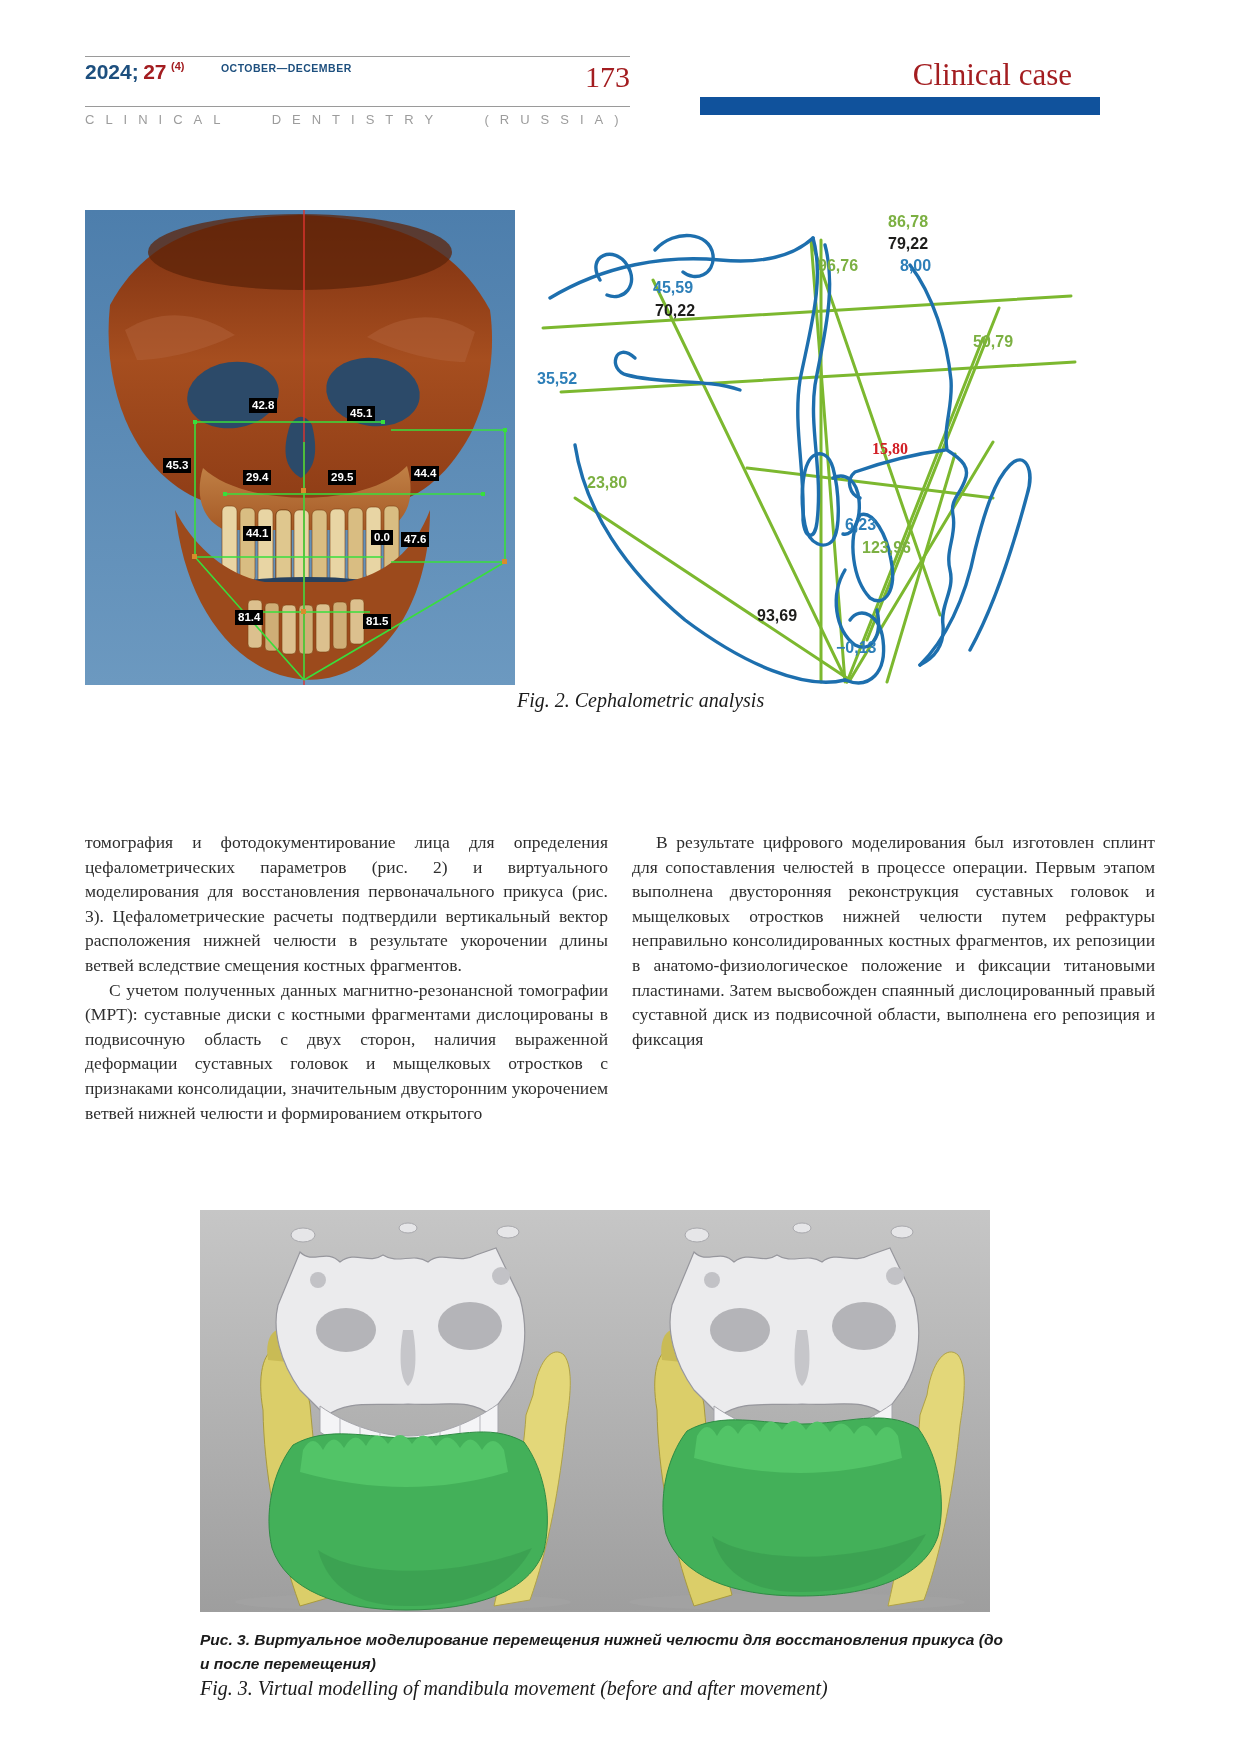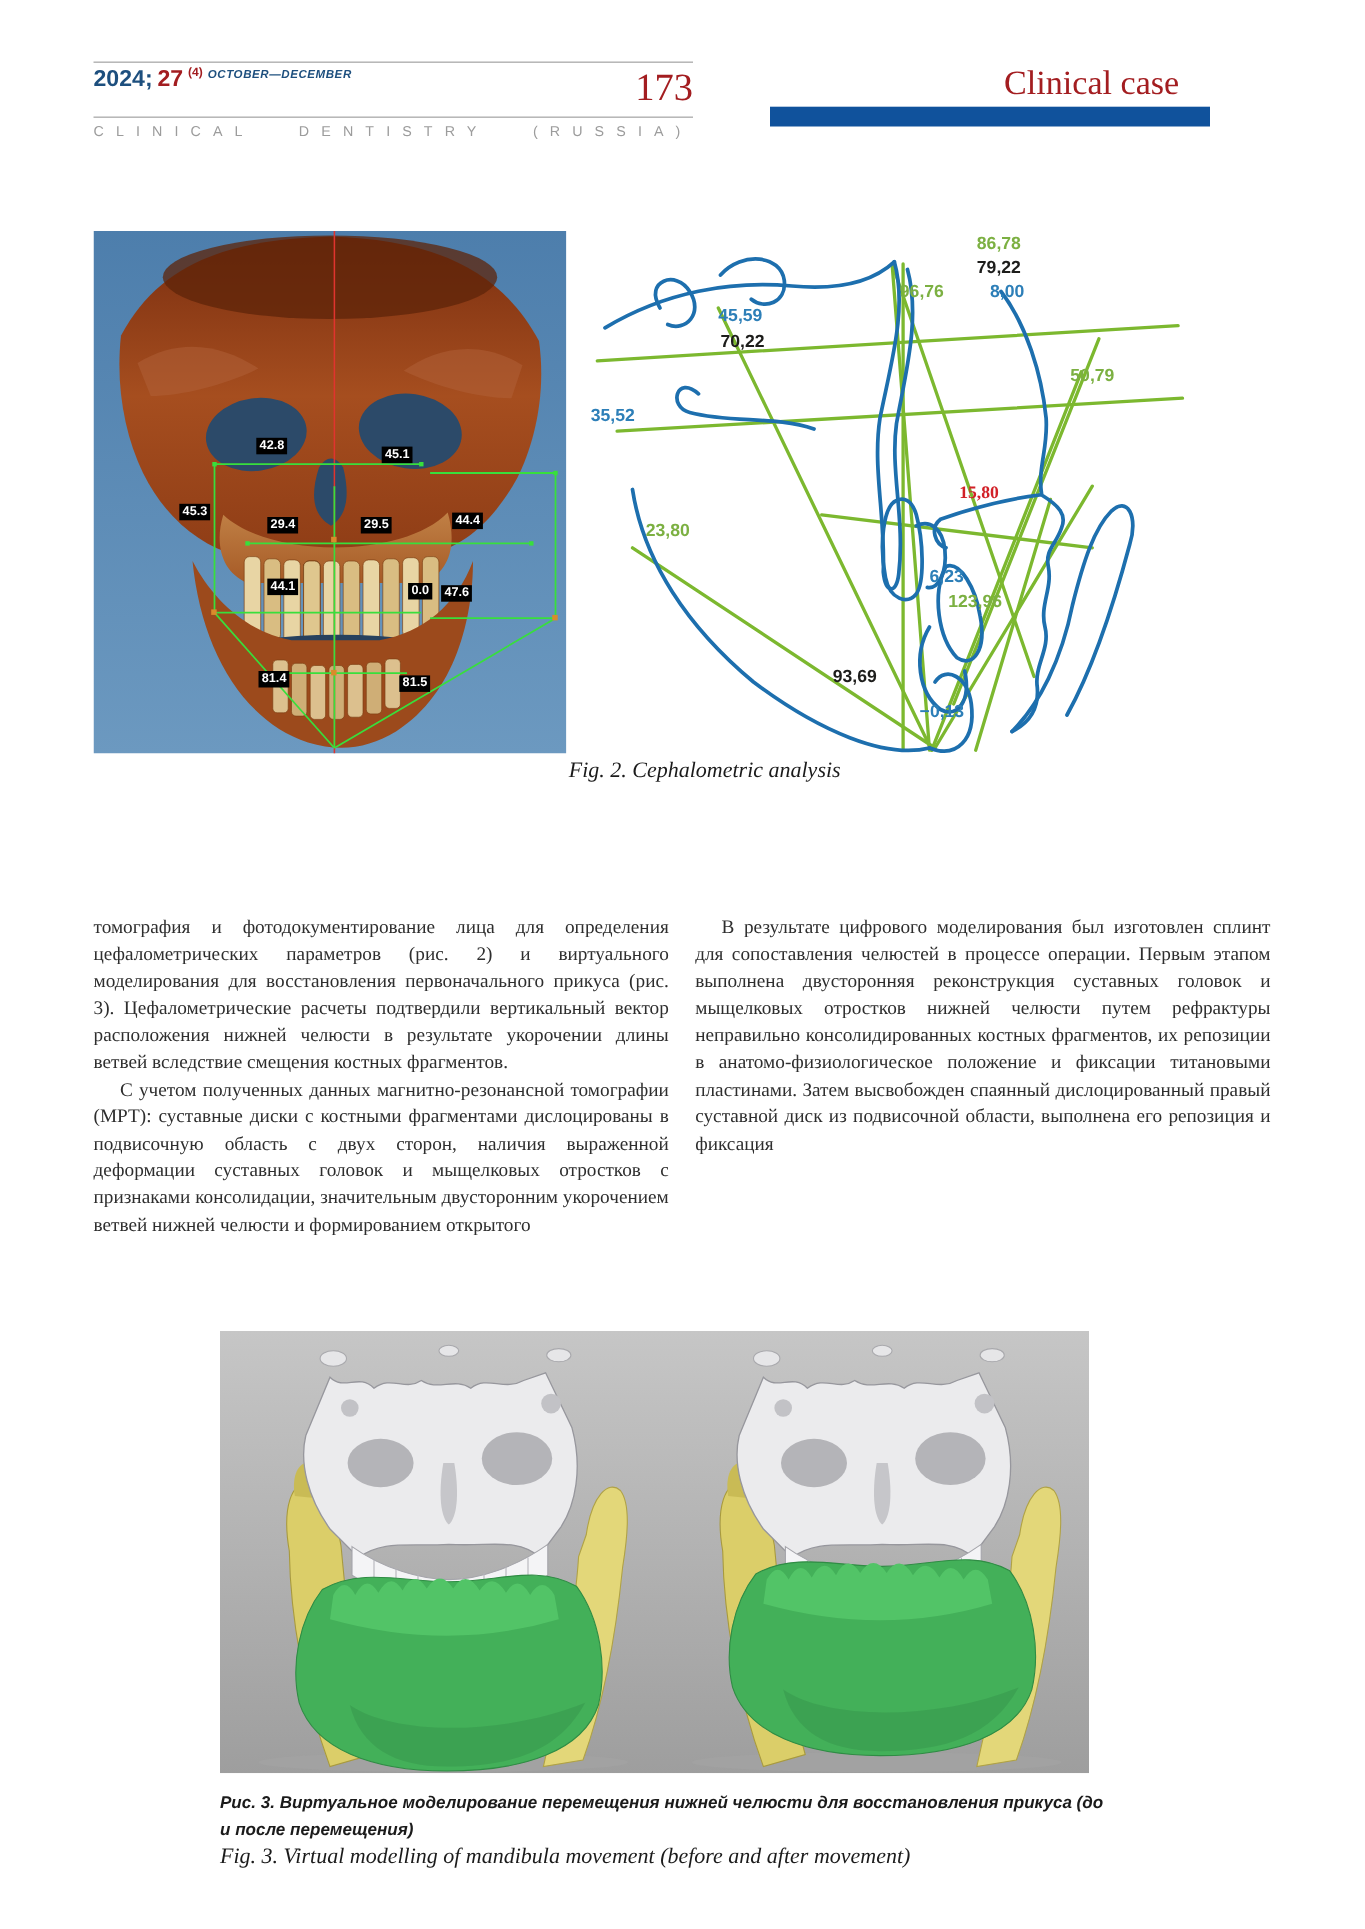--- a/index.html
+++ b/index.html
@@ -9,23 +9,23 @@
     font-family:"Liberation Serif", serif; color:#2e2e2e;
   }
   
   .rule { position:absolute; height:1px; background:#9a9a9a; }
   .rule1 { left:85px; top:56px; width:545px; }
   .rule2 { left:85px; top:106px; width:545px; }
   .masthead { position:absolute; left:85px; top:60px; font-family:"Liberation Sans", sans-serif; }
   .masthead .year { font-weight:bold; font-size:21px; color:#1d4f7e; }
   .masthead .volume { font-weight:bold; font-size:21px; color:#a31d20; }
   .masthead .issue { font-weight:bold; font-size:11px; color:#a31d20; vertical-align:9px; }
-  .masthead .months { font-weight:bold; font-style:italic; font-size:10.5px; color:#1d4f7e; vertical-align:7px; letter-spacing:.5px;}
+  .masthead .months { font-weight:bold; font-size:10.5px; color:#1d4f7e; vertical-align:7px; letter-spacing:.5px;margin-left:32px;}
   .pagenum { position:absolute; left:440px; top:60px; width:190px; text-align:right;
-             font-family:"Liberation Serif", serif; font-size:35px; color:#a31d20; }
+             font-family:"Liberation Serif", serif; font-size:30px; color:#a31d20; }
   .journal-name { position:absolute; left:85px; top:112px; width:560px;
              font-family:"Liberation Sans", sans-serif; font-size:13px; color:#9c9c9c;
              letter-spacing:11px; word-spacing:26px; white-space:nowrap; }
   .header-right { position:absolute; left:700px; top:58px; width:400px; }
   .section-label { text-align:right; padding-right:28px; font-family:"Liberation Serif", serif;
              font-size:31px; color:#a31d20; line-height:34px; }
   .blue-bar { margin-top:5px; width:400px; height:18px; background:#10529c; }
   
   .fig2 { position:absolute; left:85px; top:210px; width:1020px; height:475px; }
   .skull-panel { position:absolute; left:0; top:0; width:430px; height:475px; }
@@ -151,21 +151,21 @@
             <rect x="138" y="282" width="4" height="4"></rect>
           <rect x="396" y="282" width="4" height="4"></rect>
         </g>
         <g fill="#d98b2b">
           <rect x="107" y="344" width="5" height="5"></rect>
             <rect x="417" y="349" width="5" height="5"></rect>
           <rect x="216" y="399" width="5" height="5"></rect>
             <rect x="216" y="278" width="5" height="5"></rect>
         </g>
       </svg>
-    <span class="pos-label" style="left: 148px; top: 188px;">42.8</span>
+    <span class="pos-label" style="left: 164px; top: 188px;">42.8</span>
         <span class="pos-label" style="left: 262px; top: 196px;">45.1</span>
         <span class="pos-label" style="left: 78px; top: 248px;">45.3</span>
         <span class="pos-label" style="left: 158px; top: 260px;">29.4</span>
         <span class="pos-label" style="left: 243px; top: 260px;">29.5</span>
         <span class="pos-label" style="left: 326px; top: 256px;">44.4</span>
         <span class="pos-label" style="left: 158px; top: 316px;">44.1</span>
         <span class="pos-label" style="left: 286px; top: 320px;">0.0</span>
         <span class="pos-label" style="left: 316px; top: 322px;">47.6</span>
         <span class="pos-label" style="left: 150px; top: 400px;">81.4</span>
         <span class="pos-label" style="left: 278px; top: 404px;">81.5</span>

